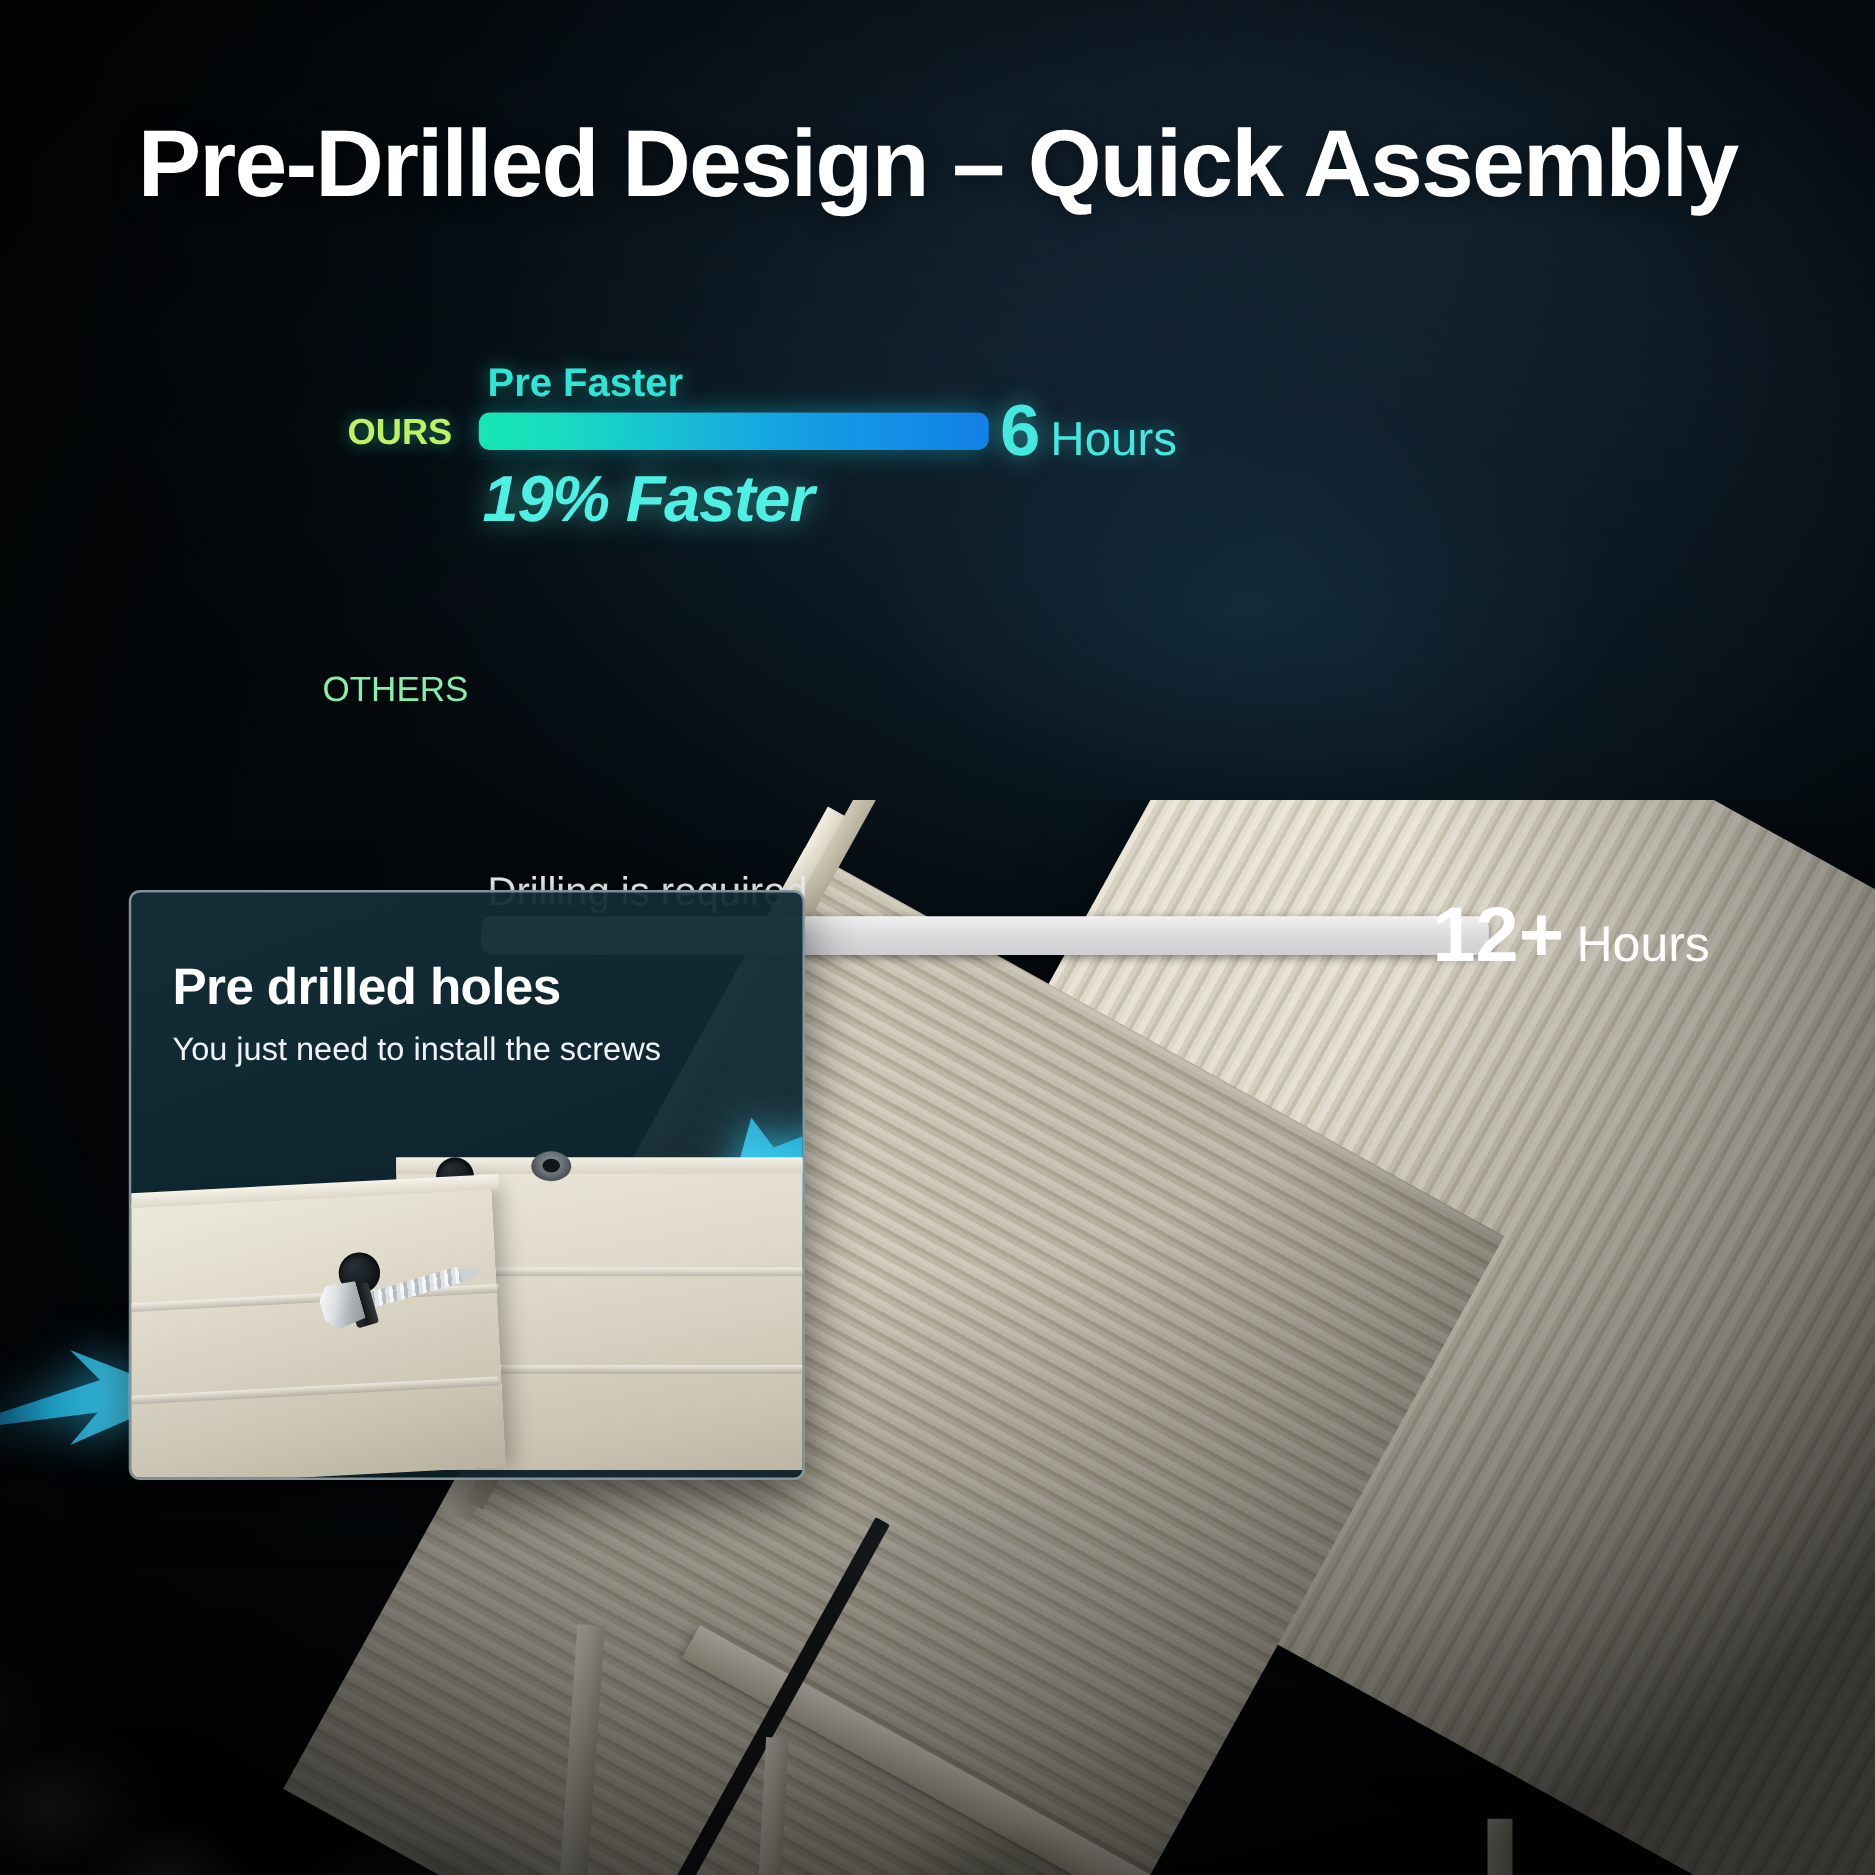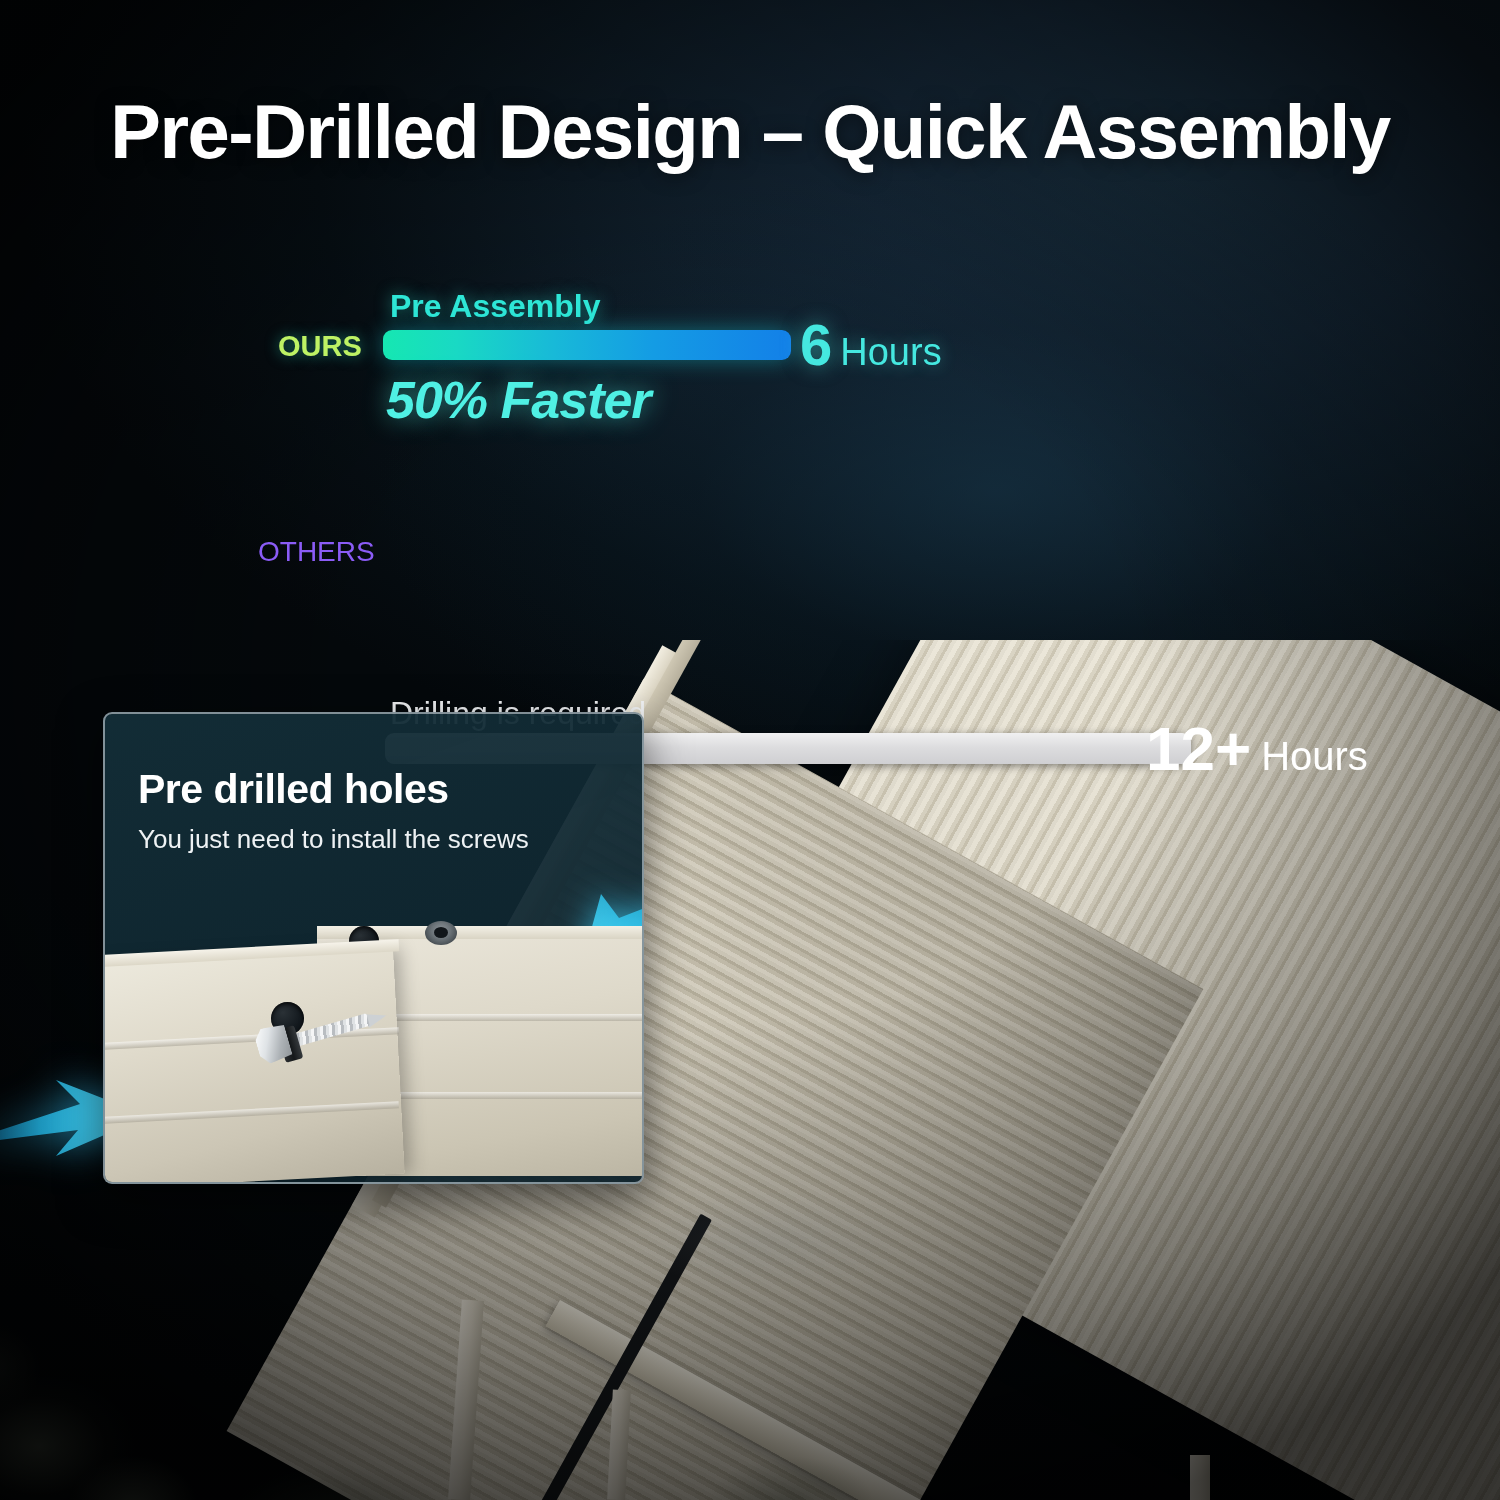--- a/index.html
+++ b/index.html
@@ -58,21 +58,21 @@
   .row-ours{top:0;}
   .row-others{top:200px;}
   .axis-label{
     position:absolute;font-weight:bold;white-space:nowrap;
   }
   .axis-ours{
     left:278px;top:40px;font-size:29px;color:#bef264;
     text-shadow:0 0 14px rgba(46,230,200,.55);
   }
   .axis-others{
-    left:258px;top:46px;font-size:28px;color:#8b5cf6;font-weight:normal;text-align:right;
+    left:258px;top:46px;font-size:28px;color:#86efac;font-weight:normal;text-align:right;
   }
   .cap{
     position:absolute;white-space:nowrap;
   }
   .cap-ours{
     left:390px;top:-2px;font-size:32px;font-weight:bold;color:#2ee6d6;
     text-shadow:0 0 16px rgba(46,230,214,.5);
   }
   .cap-others{
     left:390px;top:205px;font-size:32px;color:#f2f4f6;font-weight:normal;
@@ -306,27 +306,27 @@
   <div class="mist"></div>
 
   <div class="bg-vignette"></div>
 
   <div id="title">Pre-Drilled Design – Quick Assembly</div>
 
   <div id="chart">
 
     <div class="row row-ours">
       <div class="axis-label axis-ours">OURS</div>
-      <div class="cap cap-ours">Pre Assembly</div>
+      <div class="cap cap-ours">Pre Faster</div>
       <div class="bar bar-ours"></div>
       <div class="val val-ours">
         <span class="num">6</span>
         <span class="unit">Hours</span>
       </div>
-      <div id="faster">50% Faster</div>
+      <div id="faster">19% Faster</div>
     </div>
 
     <div class="row row-others">
       <div class="axis-label axis-others">OTHERS</div>
       <div class="cap cap-others">Drilling is required</div>
       <div class="bar bar-others"></div>
       <div class="val val-others">
         <span class="num">12+</span>
         <span class="unit">Hours</span>
       </div>

